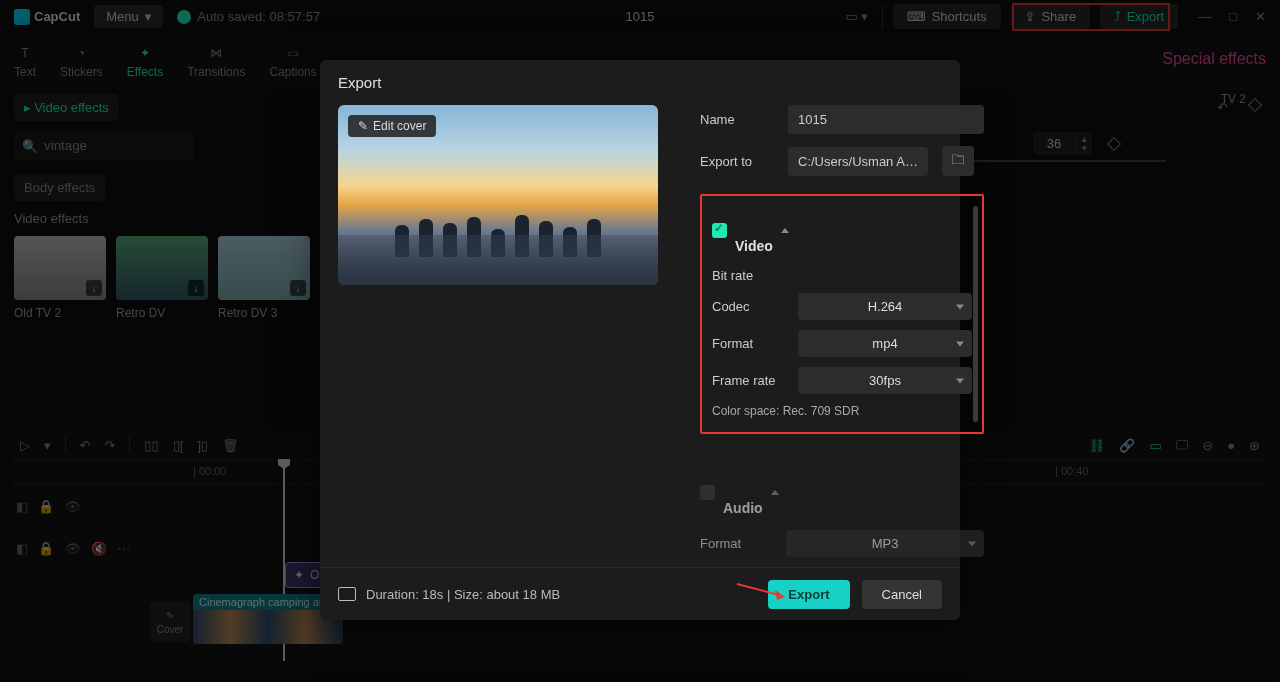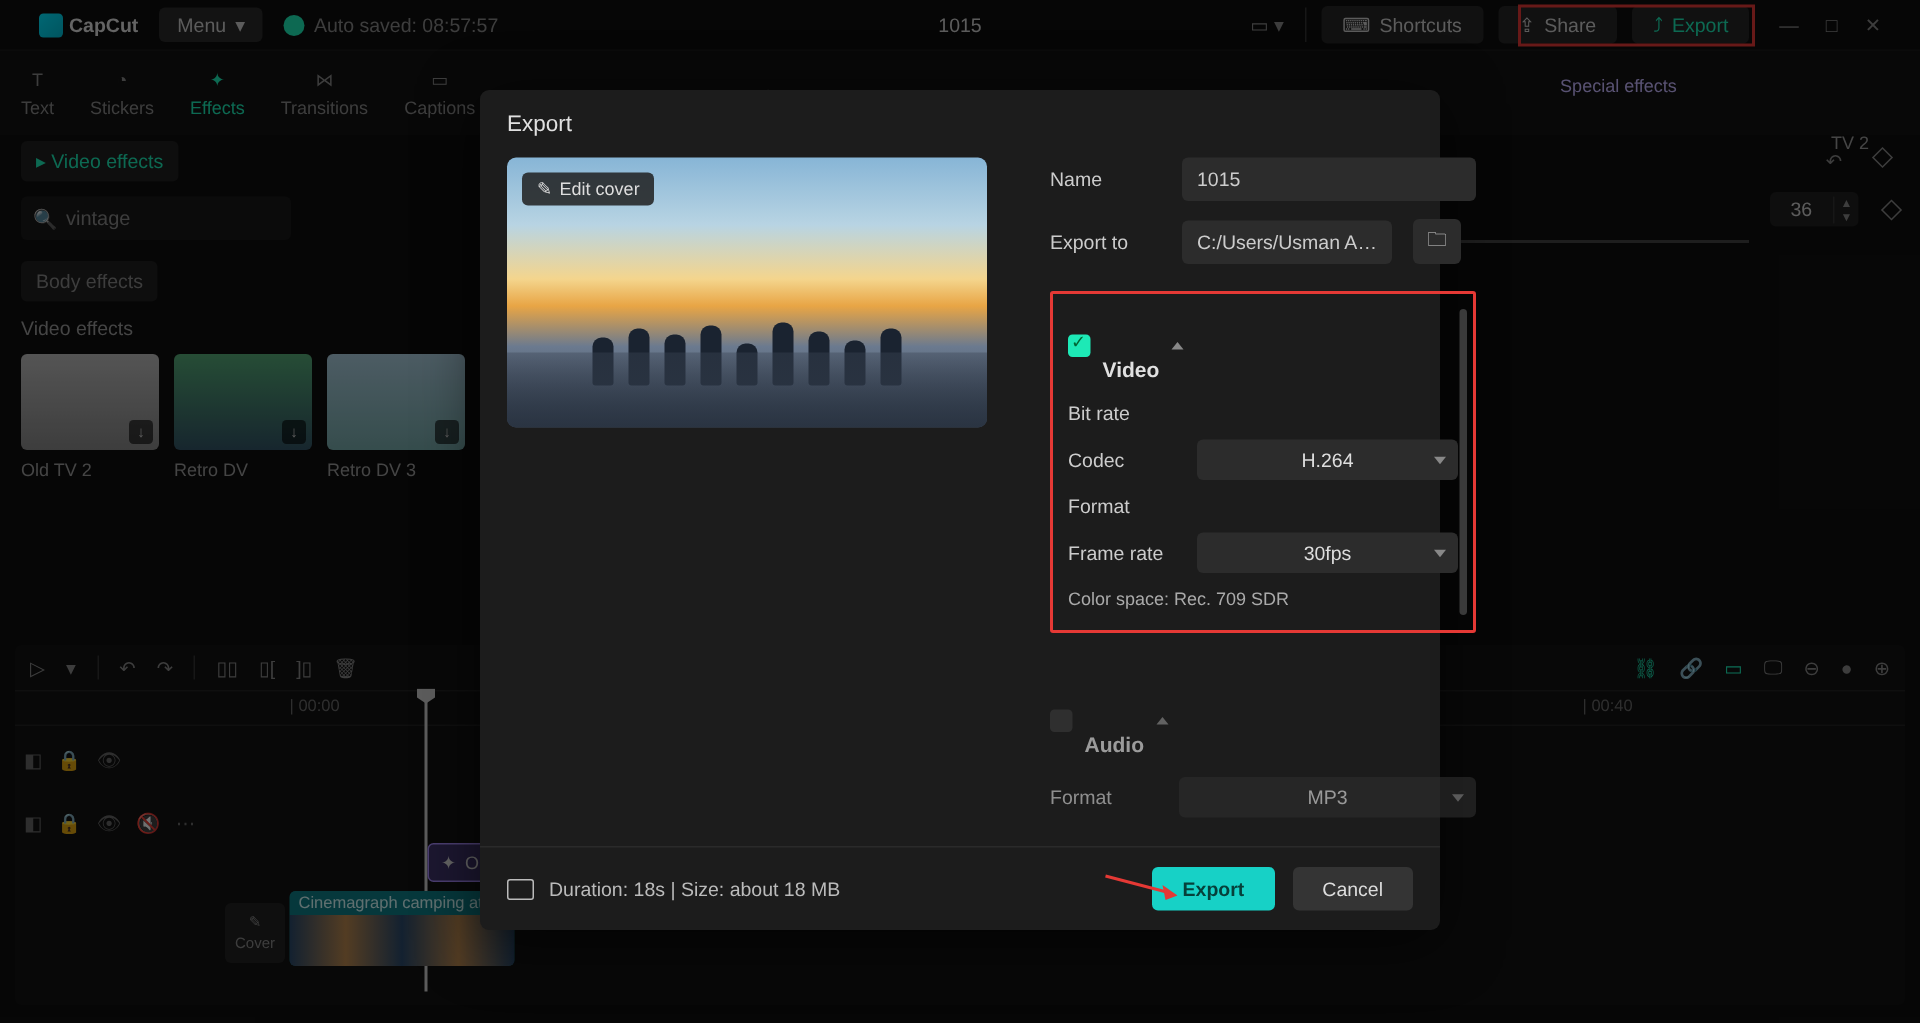--- a/index.html
+++ b/index.html
@@ -1,19 +1,19 @@
 <!DOCTYPE html>
 <html><head>
 <meta charset="utf-8">
 <style>
 * { margin: 0; padding: 0; box-sizing: border-box; font-family: -apple-system, BlinkMacSystemFont, "Segoe UI", sans-serif; }
 body { background: #0f0f0f; color: #aaa; font-size: 13px; overflow: hidden; width: 1280px; height: 682px; position: relative; }
 
 
-.topbar { height: 34px; display: flex; align-items: center; padding: 0 26px; background: #0f0f0f; border-bottom: 1px solid #1a1a1a; }
+.topbar { height: 34px; display: flex; align-items: center; padding: 0 14px; background: #0f0f0f; border-bottom: 1px solid #1a1a1a; }
 .logo { display: flex; align-items: center; gap: 4px; font-weight: 600; color: #ddd; margin-right: 14px; }
 .logo-icon { width: 16px; height: 16px; background: linear-gradient(135deg,#00e5ff,#00bcd4); border-radius: 3px; }
 .menu-btn { background: #2a2a2a; color: #ccc; padding: 4px 12px; border-radius: 4px; display: flex; align-items: center; gap: 6px; cursor: pointer; }
 .autosave { display: flex; align-items: center; gap: 6px; margin-left: 14px; color: #888; }
 .autosave-check { width: 14px; height: 14px; border-radius: 50%; background: #1de9b6; display: inline-block; }
 .proj-title { position: absolute; left: 50%; transform: translateX(-50%); color: #ccc; font-weight: 500; }
 .topbar-right { margin-left: auto; display: flex; align-items: center; gap: 10px; }
 .ratio-btn { padding: 4px 8px; color: #888; border-right: 1px solid #333; padding-right: 14px; }
 .shortcuts-btn { background: #262626; padding: 5px 14px; border-radius: 4px; display: flex; align-items: center; gap: 6px; color: #ccc; }
 .share-btn { background: #262626; padding: 5px 14px; border-radius: 4px; display: flex; align-items: center; gap: 6px; color: #ccc; }
@@ -43,22 +43,22 @@
 .thumb-dl { position: absolute; right: 4px; bottom: 4px; width: 16px; height: 16px; background: rgba(0,0,0,.6); border-radius: 3px; color: #ccc; font-size: 10px; display: flex; align-items: center; justify-content: center; }
 .thumb-label { color: #999; font-size: 12px; margin-top: 6px; white-space: nowrap; overflow: hidden; text-overflow: ellipsis; }
 
 
 .player-header { position: absolute; left: 494px; top: 50px; width: 360px; height: 28px; display: flex; align-items: center; justify-content: space-between; color: #888; padding: 0 8px; }
 .ham { display: flex; flex-direction: column; gap: 3px; }
 .ham span { width: 14px; height: 1px; background: #888; }
 
 
 .right-panel { position: absolute; right: 14px; top: 50px; width: 380px; }
-.right-title { color: #c4b5fd; font-size: 12px; margin-bottom: 60px; text-align: center; padding-left: 6px; }
-.prop-row { display: flex; align-items: center; justify-content: flex-end; gap: 11px; }
+.right-title { color: #ec4899; font-size: 16px; margin-bottom: 60px; text-align: right; padding-left: 6px; }
+.prop-row { display: flex; align-items: center; justify-content: center; gap: 11px; }
 .stepper { display: flex; align-items: center; background: #1f1f1f; border-radius: 4px; }
 .stepper-val { padding: 4px 14px; color: #ccc; }
 .stepper-btns { display: flex; flex-direction: column; border-left: 1px solid #333; }
 .stepper-btns span { font-size: 8px; padding: 0 4px; color: #888; }
 .diamond { width: 10px; height: 10px; border: 1px solid #888; transform: rotate(45deg); margin-left: 6px; }
 .right-icons-tr { position:absolute; right:6px; top:50px; display:flex; gap:16px; color:#888; }
 .slider-line { position:absolute; right:100px; top:110px; width:280px; height:2px; background:#444; }
 .slider-knob { position:absolute; left:0; top:-4px; width:10px; height:10px; border-radius:50%; background:#bbb; }
 
 
@@ -358,20 +358,24 @@
           </div>
         <div class="opt-row">
             <div class="opt-label">Codec</div>
             <div class="dropdown">
               <span>H.264</span>
               <span class="dd-caret"></span>
             </div>
           </div>
         <div class="opt-row">
             <div class="opt-label">Format</div>
+            <div class="dropdown">
+              <span>mp4</span>
+              <span class="dd-caret"></span>
+            </div>
           </div>
         <div class="opt-row">
             <div class="opt-label">Frame rate</div>
             <div class="dropdown">
               <span>30fps</span>
               <span class="dd-caret"></span>
             </div>
           </div>
         <div class="color-space-row">Color space: Rec. 709 SDR</div>
       </div>

